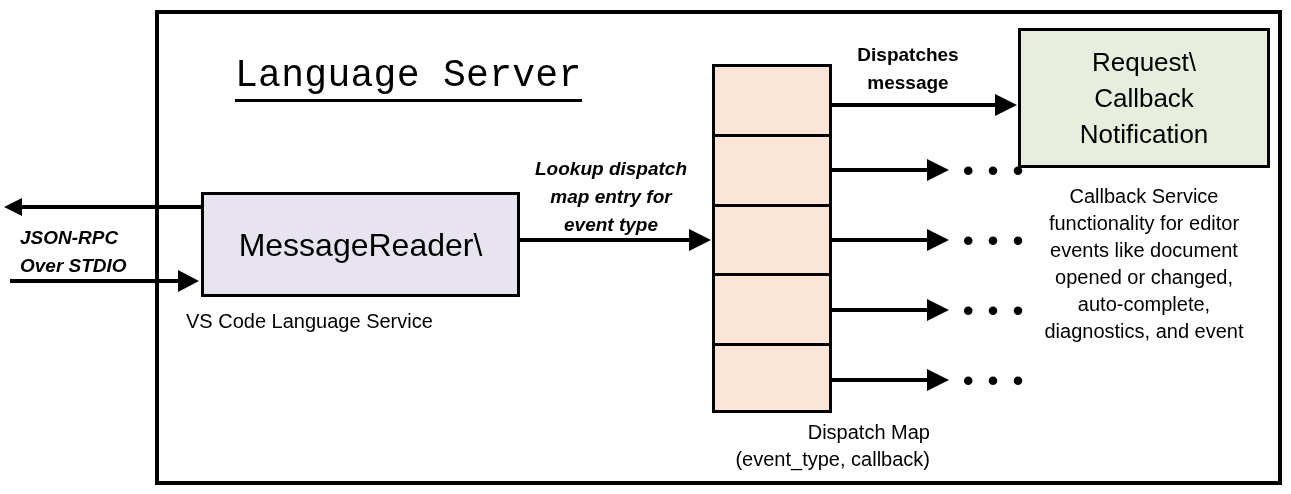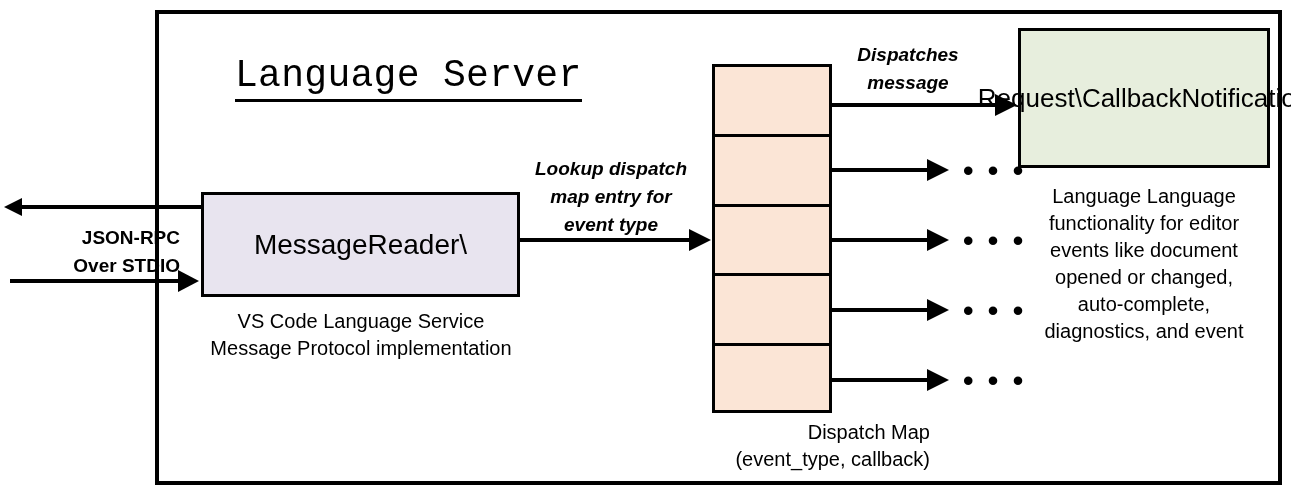--- a/index.html
+++ b/index.html
@@ -57,60 +57,59 @@
   #reader-box {
     left: 201px; top: 192px;
     width: 319px; height: 105px;
     background: #e8e4ef;
     border: 3px solid #000000;
     box-sizing: border-box;
     display: flex;
     flex-direction: column;
     align-items: center;
     justify-content: center;
-    font-size: 28px;
+    font-size: 32px;
     line-height: 36px;
     text-align: center;
   }
   #reader-caption {
     left: 186px; top: 308px;
     width: 350px;
     font-size: 20px;
     line-height: 27px;
-    text-align: center;
   }
 
   
   #jsonrpc-label {
     left: 20px; top: 224px;
     width: 160px;
     font-size: 19px;
     line-height: 28px;
-    text-align: right;
+    font-style: italic;
+    text-align: left;
     font-weight: 600;
   }
 
   
   #lookup-label {
     left: 516px; top: 155px;
     width: 190px;
     font-size: 19px;
     line-height: 28px;
     font-style: italic;
     text-align: center;
     font-weight: 600;
   }
 
   
   #dispatch-msg-label {
     left: 833px; top: 41px;
     width: 150px;
     font-size: 19px;
     line-height: 28px;
-    font-style: italic;
     text-align: center;
     font-weight: 600;
   }
 
   
   #dispatch-map {
     left: 712px; top: 64px;
     width: 120px; height: 349px;
     border: 3px solid #000000;
     box-sizing: border-box;
@@ -132,20 +131,21 @@
   }
 
   
   #callback-box {
     left: 1018px; top: 28px;
     width: 252px; height: 140px;
     background: #e7eedd;
     border: 3px solid #000000;
     box-sizing: border-box;
     display: flex;
+    flex-direction: column;
     align-items: center;
     justify-content: center;
     font-size: 26px;
     line-height: 36px;
     text-align: center;
   }
   #callback-desc {
     left: 1010px; top: 183px;
     width: 268px;
     font-size: 20px;
@@ -230,21 +230,20 @@
   <div class="abs" id="jsonrpc-label">
     <div>JSON-RPC</div>
     <div>Over STDIO</div>
   </div>
 
   <div class="abs" id="reader-box">
     <div>MessageReader\</div>
   </div>
   <div class="abs" id="reader-caption">
     <div>VS Code Language Service</div>
-    <div>Message Protocol implementation</div>
   </div>
 
   <div class="abs" id="lookup-label">
     <div>Lookup dispatch</div>
     <div>map entry for</div>
     <div>event type</div>
   </div>
 
   <div class="abs" id="dispatch-msg-label">
     <div>Dispatches</div>
@@ -267,21 +266,21 @@
   <div class="ellipsis" style="left:963px; top:233px;">• • •</div>
   <div class="ellipsis" style="left:963px; top:303px;">• • •</div>
   <div class="ellipsis" style="left:963px; top:373px;">• • •</div>
 
   <div class="abs" id="callback-box">
     <div>Request\</div>
     <div>Callback</div>
     <div>Notification</div>
   </div>
   <div class="abs" id="callback-desc">
-    <div>Language Language</div>
+    <div>Callback Service</div>
     <div>functionality for editor</div>
     <div>events like document</div>
     <div>opened or changed,</div>
     <div>auto-complete,</div>
     <div>diagnostics, and event</div>
   </div>
 
 </div>
 
 </body></html>

